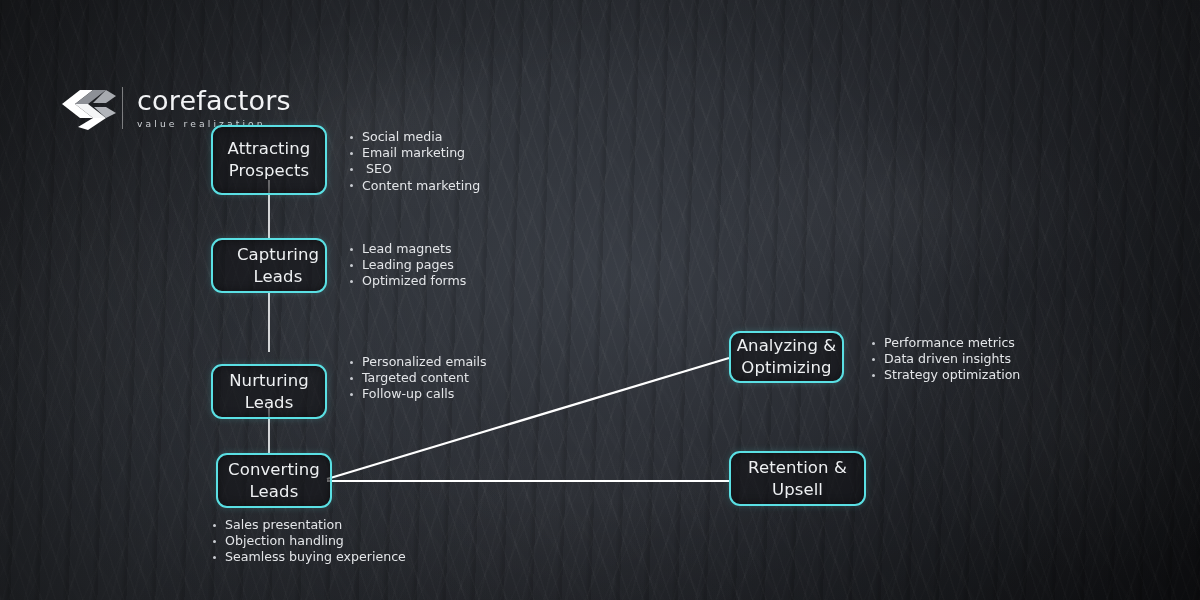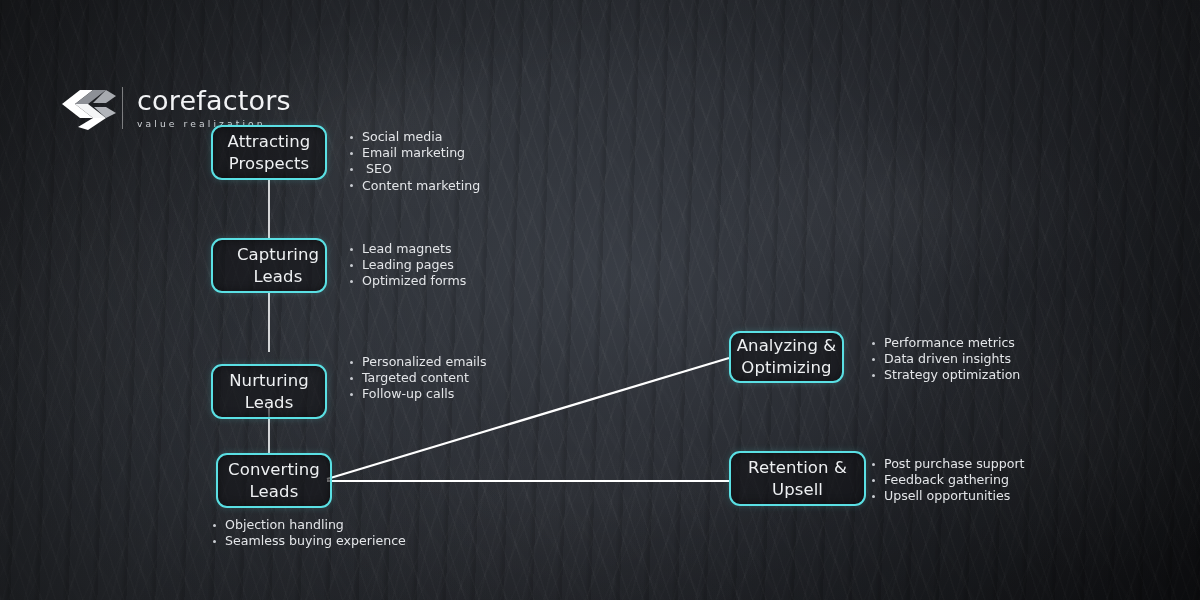--- a/index.html
+++ b/index.html
@@ -123,21 +123,21 @@
   </div>
 
   <svg id="edges" width="1200" height="600">
     <line x1="269" y1="180" x2="269" y2="238" stroke="#f3f4f5" stroke-width="1.7"></line>
     <line x1="269" y1="293" x2="269" y2="352" stroke="#f3f4f5" stroke-width="1.7"></line>
     <line x1="269" y1="407" x2="269" y2="453" stroke="#f3f4f5" stroke-width="1.7"></line>
     <line x1="327" y1="479" x2="729" y2="358" stroke="#ffffff" stroke-width="2.2"></line>
     <line x1="327" y1="481" x2="729" y2="481" stroke="#ffffff" stroke-width="2.0"></line>
   </svg>
 
-  <div class="node" style="left:211px; top:125px; width:116px; height:55px;">
+  <div class="node" style="left:211px; top:125px; width:116px; height:70px;">
     <span>Attracting<br>Prospects</span>
   </div>
 
   <div class="node" style="left:211px; top:238px; width:116px; height:55px;padding-left:18px;">
     <span>Capturing<br>Leads</span>
   </div>
 
   <div class="node" style="left:211px; top:364px; width:116px; height:55px;">
     <span>Nurturing<br>Leads</span>
   </div>
@@ -164,27 +164,23 @@
       <li>Lead magnets</li>
       <li>Leading pages</li>
       <li>Optimized forms</li>
     </ul>
   <ul class="blist" style="left:350px; top:354px;">
       <li>Personalized emails</li>
       <li>Targeted content</li>
       <li>Follow-up calls</li>
     </ul>
   <ul class="blist" style="left:213px; top:517px;">
+      <li>Sales presentation</li>
       <li>Objection handling</li>
       <li>Seamless buying experience</li>
     </ul>
   <ul class="blist" style="left:872px; top:335px;">
       <li>Performance metrics</li>
       <li>Data driven insights</li>
       <li>Strategy optimization</li>
     </ul>
-  <ul class="blist" style="left:872px; top:456px;">
-      <li>Post purchase support</li>
-      <li>Feedback gathering</li>
-      <li>Upsell opportunities</li>
-    </ul>
 
 </div>
 
 </body></html>

